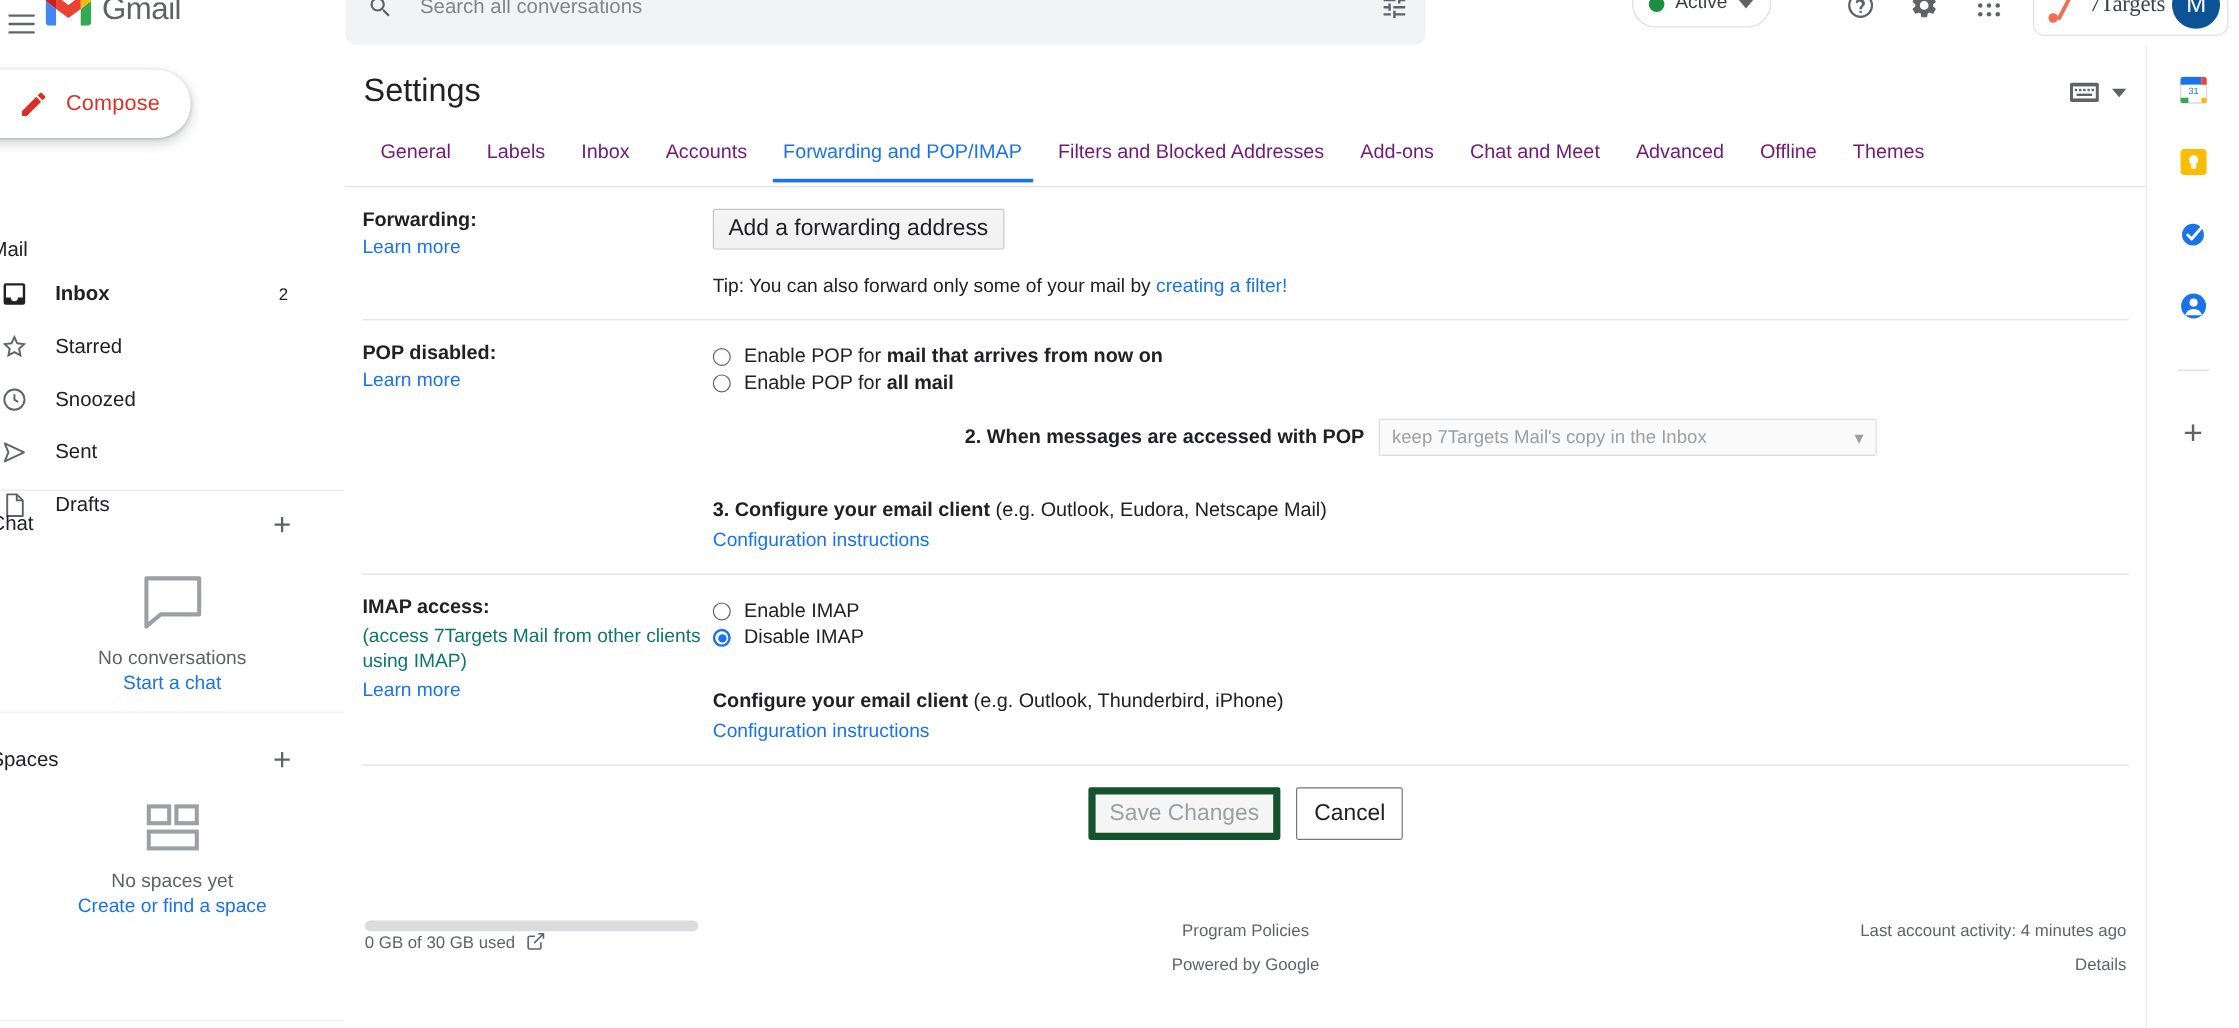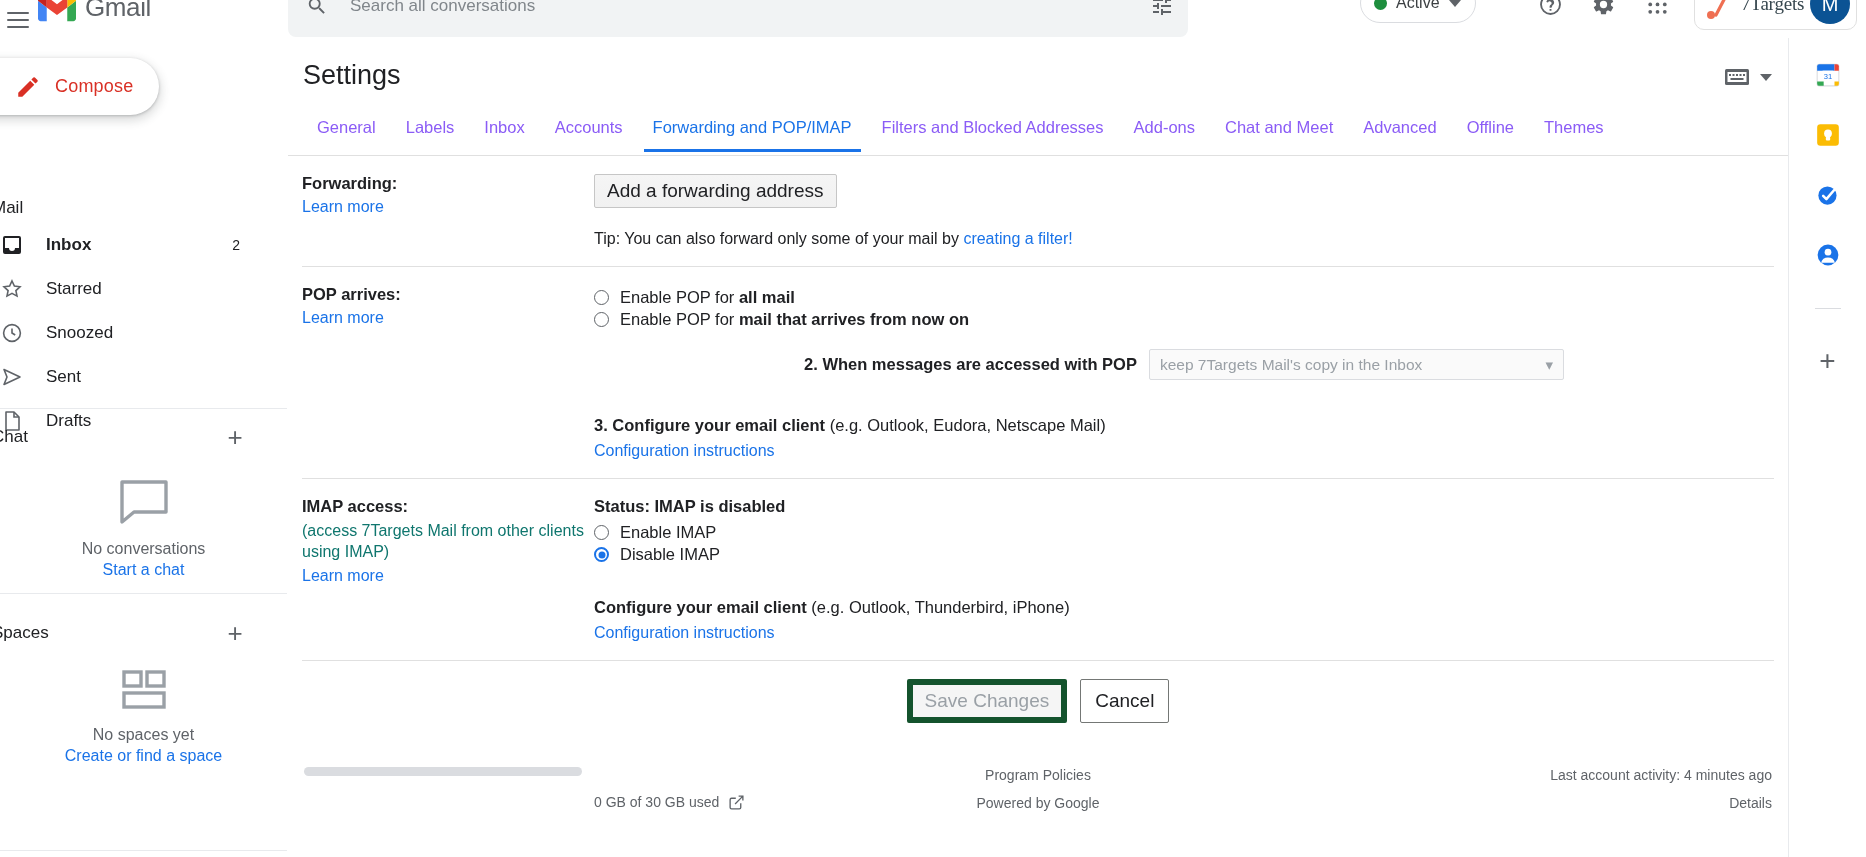--- a/index.html
+++ b/index.html
@@ -157,21 +157,21 @@
     width: 0; height: 0; border-left: 6px solid transparent;
     border-right: 6px solid transparent; border-top: 7px solid #5f6368;
   }
 
   .tabs {
     position: absolute; left: 0; top: 68px; width: 1500px; height: 50px;
     border-bottom: 1px solid #e0e0e0;
     display: flex; align-items: flex-start; padding-left: 14px; gap: 0;
   }
   .tab {
-    font-size: 16.5px; color: #8b5cf6; padding: 12px 15px 14px 15px;
+    font-size: 16.5px; color: #701a75; padding: 12px 15px 14px 15px;
     cursor: pointer; white-space: nowrap; position: relative;
   }
   .tab.selected { color: #1a73e8; }
   .tab.selected::after {
     content: ""; position: absolute; left: 6px; right: 6px; bottom: -1px;
     height: 3px; background: #1a73e8;
   }
 
   .content { position: absolute; left: 0; top: 118px; width: 1500px; }
   .row {
@@ -227,21 +227,21 @@
     display: flex; justify-content: center; gap: 13px; padding: 18px 0 16px 0;
     margin: 0 14px; border-bottom: none;
   }
 
   
   .footer {
     position: absolute; left: 288px; bottom: 20px; width: 1500px; height: 70px;
     display: flex; padding: 0 16px; font-size: 14px; color: #5f6368;
   }
   .f-col { flex: 1; }
-  .f-left { display: flex; gap: 12px; }
+  .f-left { display: flex; flex-direction: column; }
   .storage-bar { width: 278px; height: 9px; border-radius: 5px; background: #dadce0; }
   .storage-row { display: flex; align-items: center; gap: 9px; }
   .ext-icon { width: 17px; height: 17px; }
   .f-center { text-align: center; display:flex; flex-direction:column; gap: 12px; align-items:center;}
   .f-right { text-align: right; display:flex; flex-direction:column; gap: 12px; align-items:flex-end;}
   .f-link { cursor: pointer; }
 
   
   .rail {
     position: absolute; right: 0; top: 38px; width: 78px; height: 819px;
@@ -451,32 +451,32 @@
         <div class="col-body">
           <button class="btn">Add a forwarding address</button>
           <div class="tip">
             <span>Tip: You can also forward only some of your mail by </span><span class="lnk" style="font-size:16px;">creating a filter!</span>
           </div>
         </div>
       </div>
 
       <div class="row">
         <div class="col-label">
-          <div class="lbl-strong">POP arrives:</div>
+          <div class="lbl-strong">POP disabled:</div>
           <div class="lnk" style="margin-top:5px;">Learn more</div>
         </div>
         <div class="col-body">
 
           <div class="radio-row">
             <span class="radio"></span>
-            <span class="radio-label"><span>Enable POP for </span><b>all mail</b></span>
+            <span class="radio-label"><span>Enable POP for </span><b>mail that arrives from now on</b></span>
           </div>
           <div class="radio-row">
             <span class="radio"></span>
-            <span class="radio-label"><span>Enable POP for </span><b>mail that arrives from now on</b></span>
+            <span class="radio-label"><span>Enable POP for </span><b>all mail</b></span>
           </div>
 
           <div class="pop-select-row">
             <span class="stepline" style="margin:0;font-weight:bold;">2. When messages are accessed with POP</span>
             <div class="select">
               <span>keep 7Targets Mail's copy in the Inbox</span>
               <span class="sel-caret">▾</span>
             </div>
           </div>
 
@@ -488,21 +488,20 @@
       </div>
 
       <div class="row">
         <div class="col-label">
           <div class="lbl-strong">IMAP access:</div>
           <div class="lbl-note" style="margin-top:4px;">(access 7Targets Mail from other clients</div>
           <div class="lbl-note">using IMAP)</div>
           <div class="lnk" style="margin-top:5px;">Learn more</div>
         </div>
         <div class="col-body">
-          <div class="stepline" style="font-weight:bold;">Status: IMAP is disabled</div>
 
           <div class="radio-row">
             <span class="radio"></span>
             <span class="radio-label">Enable IMAP</span>
           </div>
           <div class="radio-row">
             <span class="radio checked"></span>
             <span class="radio-label">Disable IMAP</span>
           </div>
 

